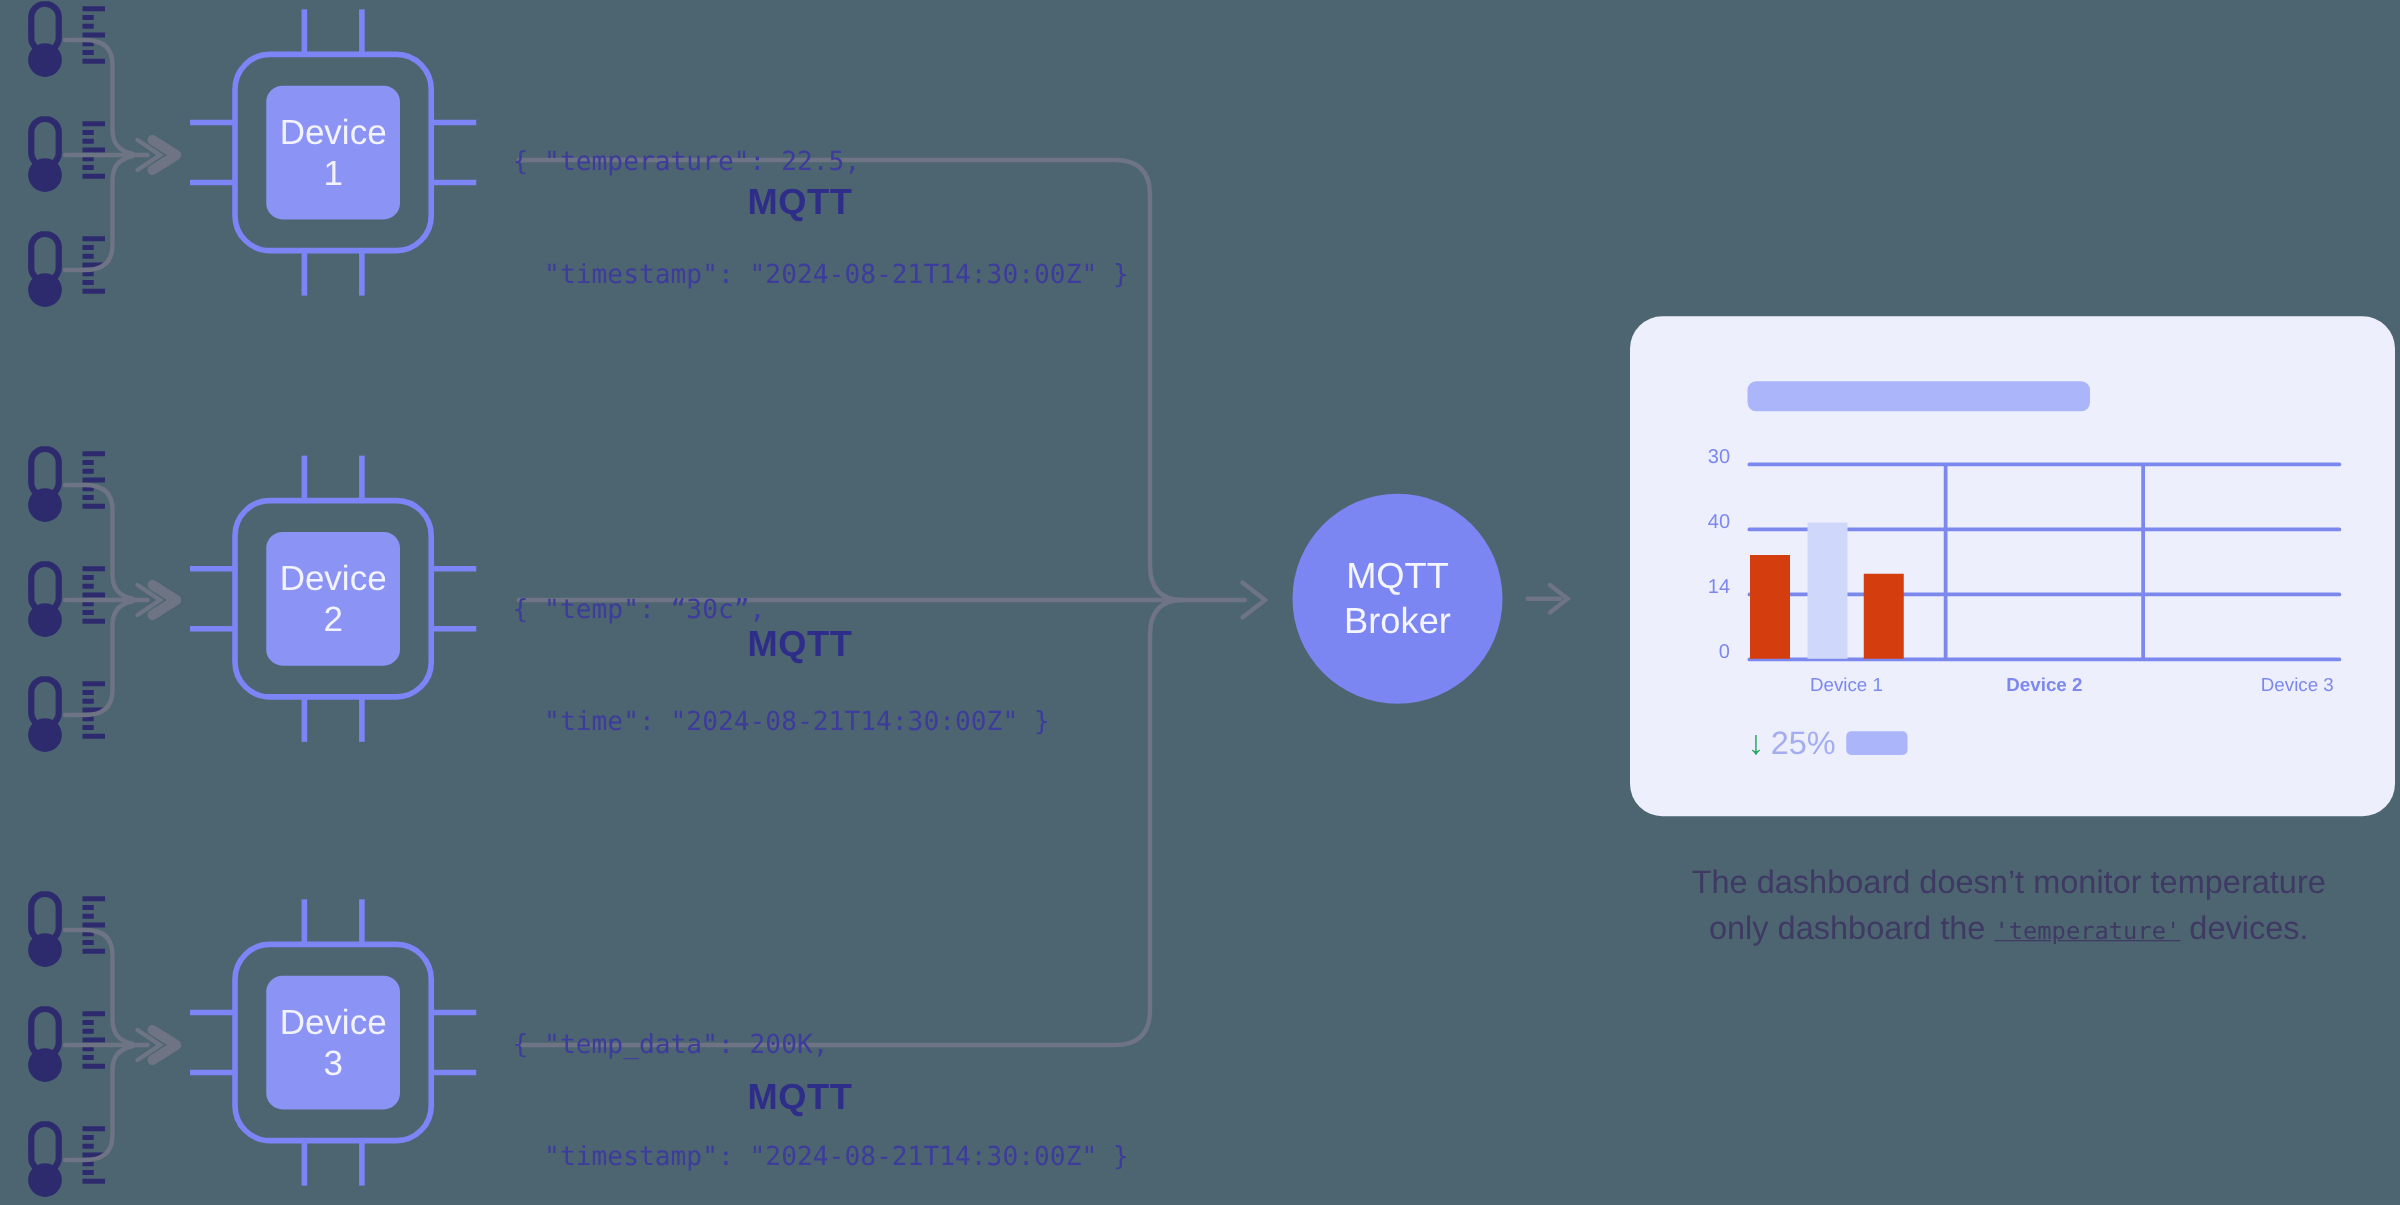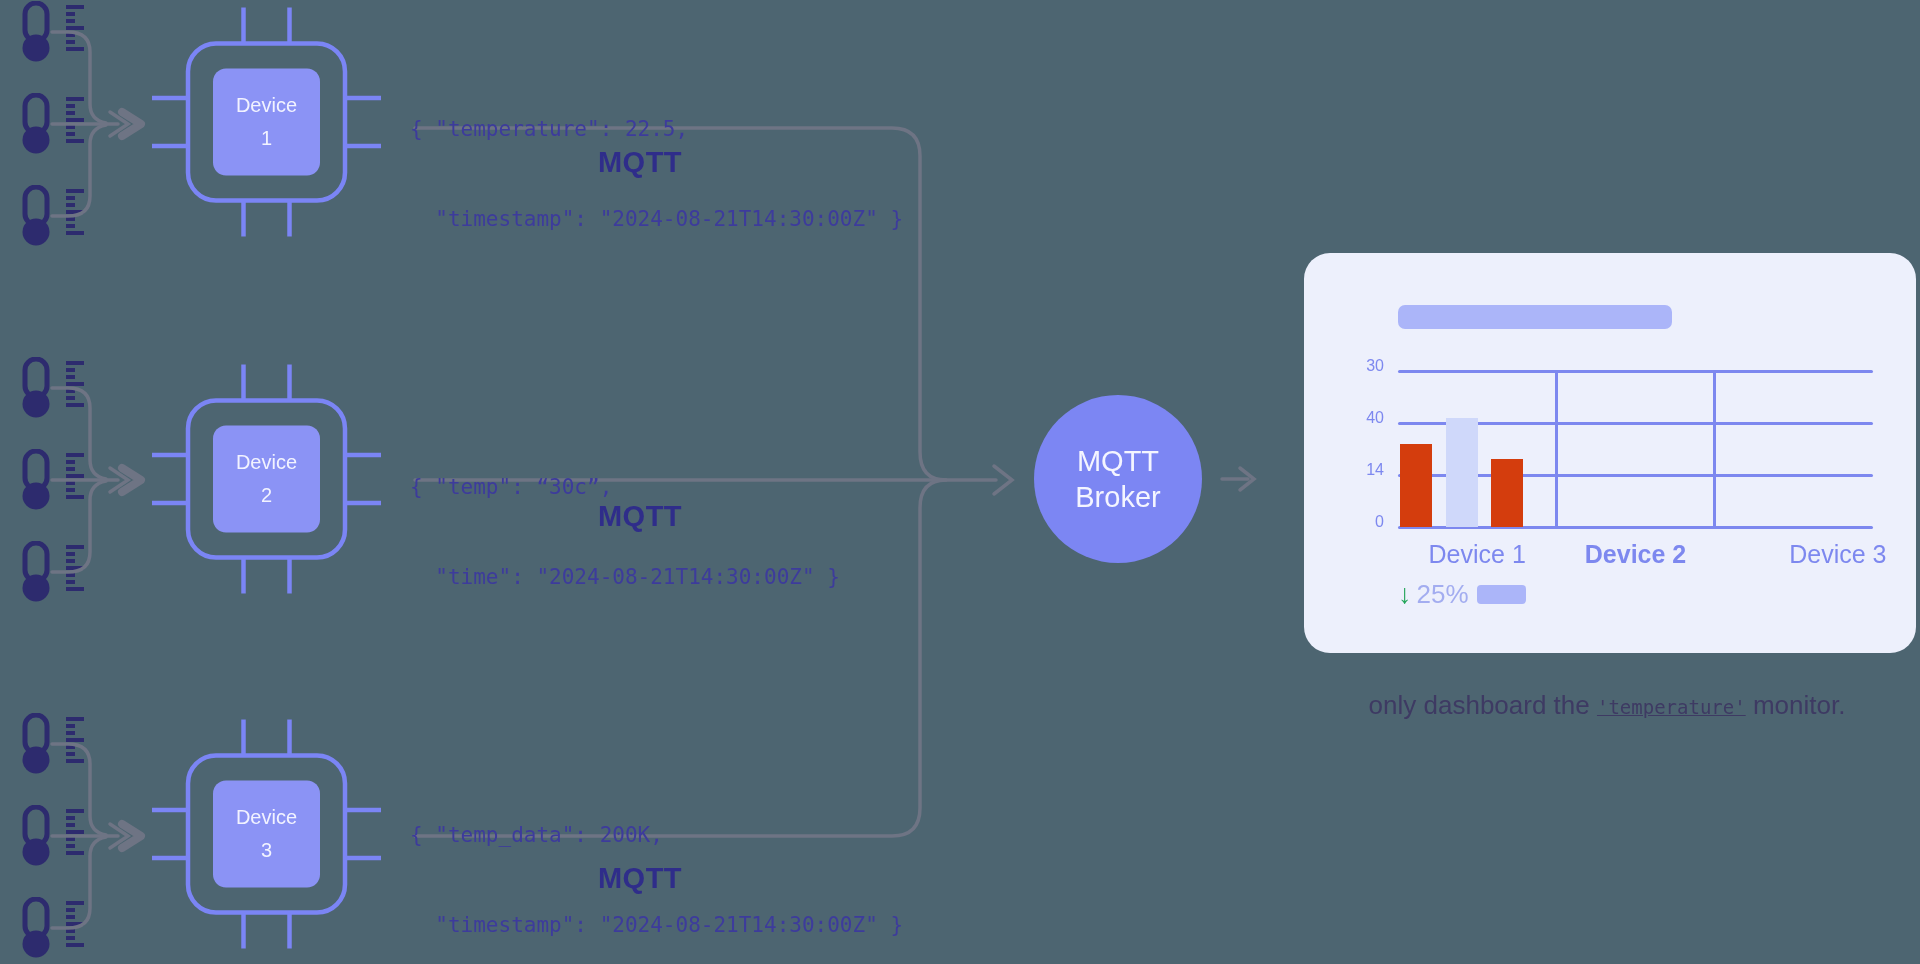--- a/index.html
+++ b/index.html
@@ -19,21 +19,21 @@
   .navy-stroke{stroke:var(--thermometer-navy,#2d2b6e);fill:none;}
   .gray-line{stroke:var(--connector-gray,#6e7484);stroke-width:3.5;fill:none;stroke-linecap:round;}
   .gray-line-thick{stroke:var(--connector-gray,#6e7484);stroke-width:8;fill:none;stroke-linecap:round;stroke-linejoin:round;}
   .broker-circle{fill:var(--broker-fill,#7c86f3);}
 
   
   .abs{position:absolute;}
   .chip-label{
     left:213px;width:107px;height:107px;
     display:flex;flex-direction:column;align-items:center;justify-content:center;
-    color:#f2f3ff;font-size:20px;line-height:33px;text-align:right;
+    color:#f2f3ff;font-size:28px;line-height:33px;text-align:right;
   }
   .payload{
     left:410px;color:var(--json-text,#3d3b9c);
     font-family:"DejaVu Sans Mono","Liberation Mono",monospace;
     font-size:21px;line-height:30px;white-space:pre;
   }
   .protocol{
     left:560px;width:160px;text-align:center;
     color:var(--mqtt-label,#2f2d8a);font-size:29px;font-weight:bold;
     letter-spacing:0.5px;
@@ -55,21 +55,21 @@
   }
   .plot{left:94px;top:118px;width:475px;height:156px;}
   .gridline{position:absolute;left:0;right:0;height:3px;border-radius:2px;background:var(--chart-line,#7d88ef);}
   .vline{position:absolute;top:0;bottom:0;width:3px;background:var(--chart-line,#7d88ef);}
   .ytick{
     position:absolute;left:-66px;width:52px;text-align:right;
     color:var(--chart-line,#7d88ef);font-size:16px;
   }
   .xlabel{
     position:absolute;top:100%;margin-top:13px;transform:translateX(-50%);
-    color:var(--chart-line,#7d88ef);font-size:25px;white-space:nowrap;
+    color:var(--chart-line,#7d88ef);font-size:15px;white-space:nowrap;
   }
   .bar{position:absolute;bottom:0;width:32px;}
   .stat-row{
     left:94px;top:326px;height:30px;
     display:flex;align-items:center;
   }
   .stat-arrow{color:var(--stat-green,#25a65b);font-size:27px;font-weight:bold;line-height:1;}
   .stat-value{color:var(--stat-text,#a3adf0);font-size:26px;margin-left:5px;line-height:1;}
   .stat-skeleton{
     width:49px;height:19px;border-radius:4px;margin-left:8px;
@@ -214,16 +214,17 @@
         <div class="bar" style="left: 93px; height: 67.6px; background: rgb(212, 61, 13);"></div>
       </div>
     <div class="abs stat-row">
       <span class="stat-arrow">↓</span>
       <span class="stat-value">25%</span>
       <span class="stat-skeleton"></span>
     </div>
   </div>
 
   <div class="abs caption">
-    <div><span>only dashboard the </span><span class="mono">'temperature'</span><span> monitor.</span></div>
+    <div>The dashboard doesn’t monitor temperature</div>
+    <div><span>only dashboard the </span><span class="mono">'temperature'</span><span> devices.</span></div>
   </div>
 
 </div>
 
 </body></html>

